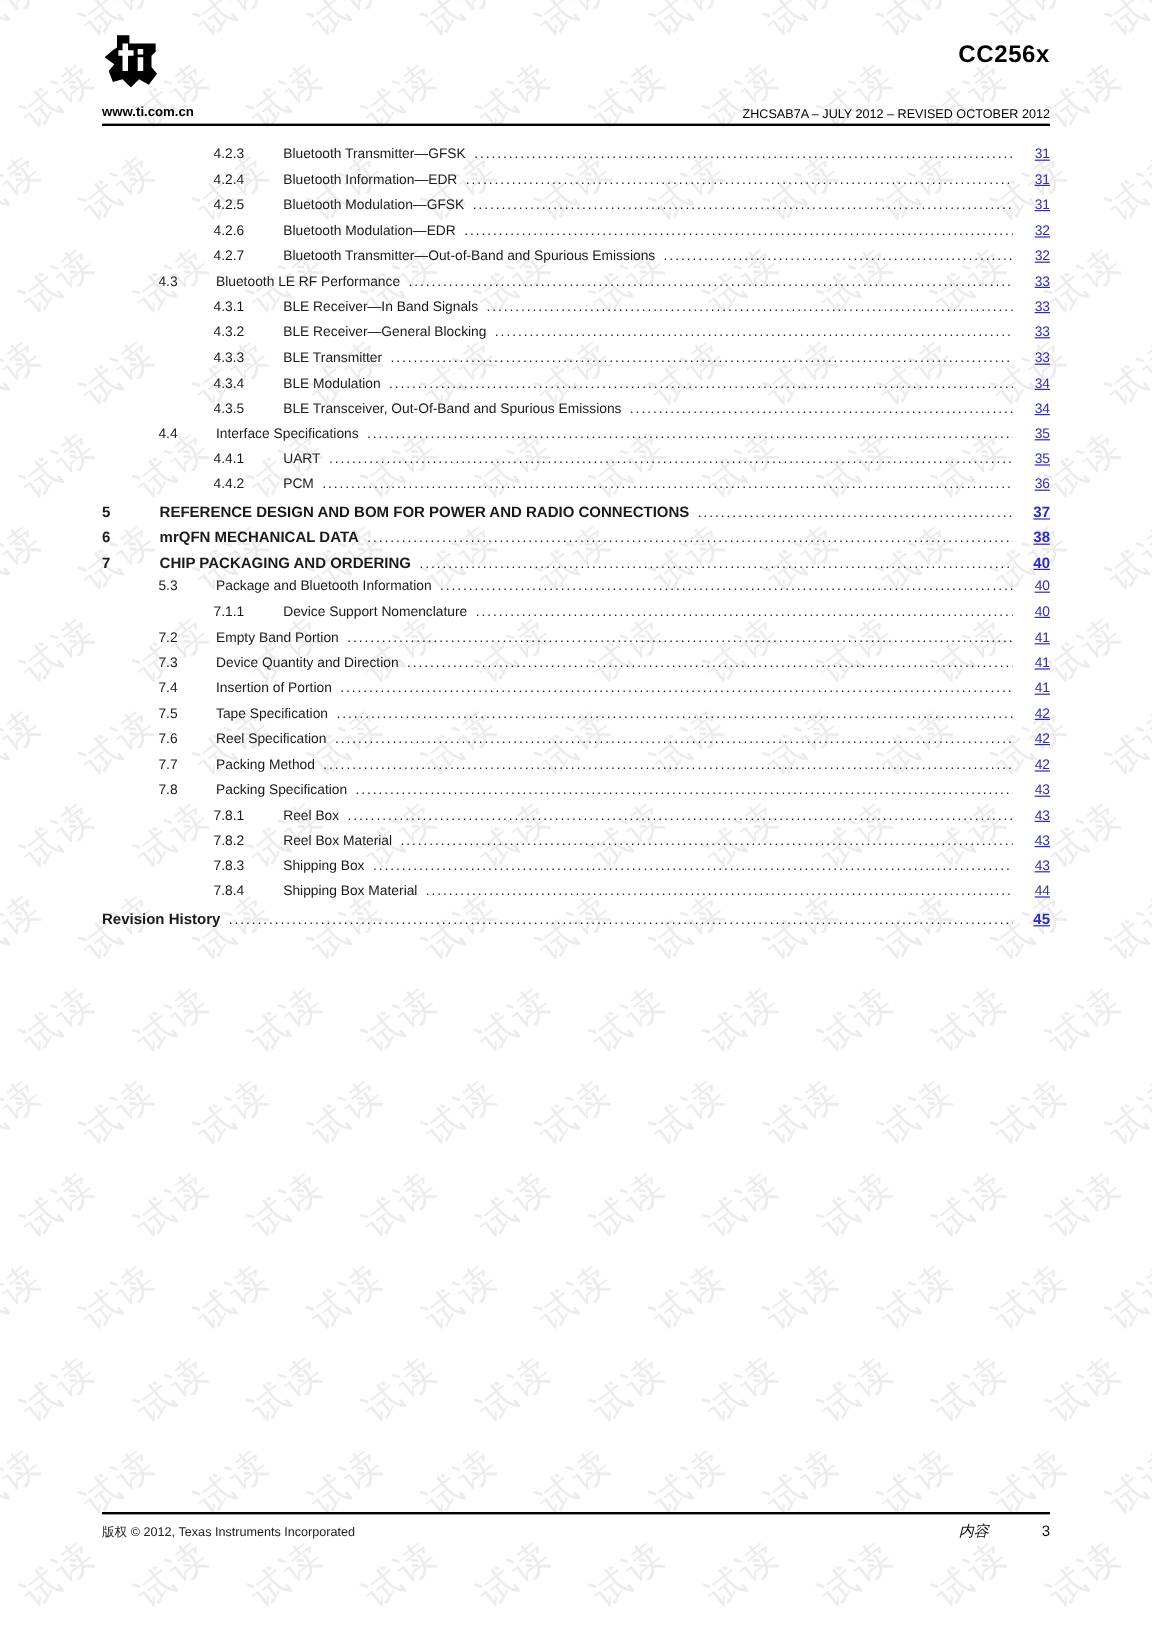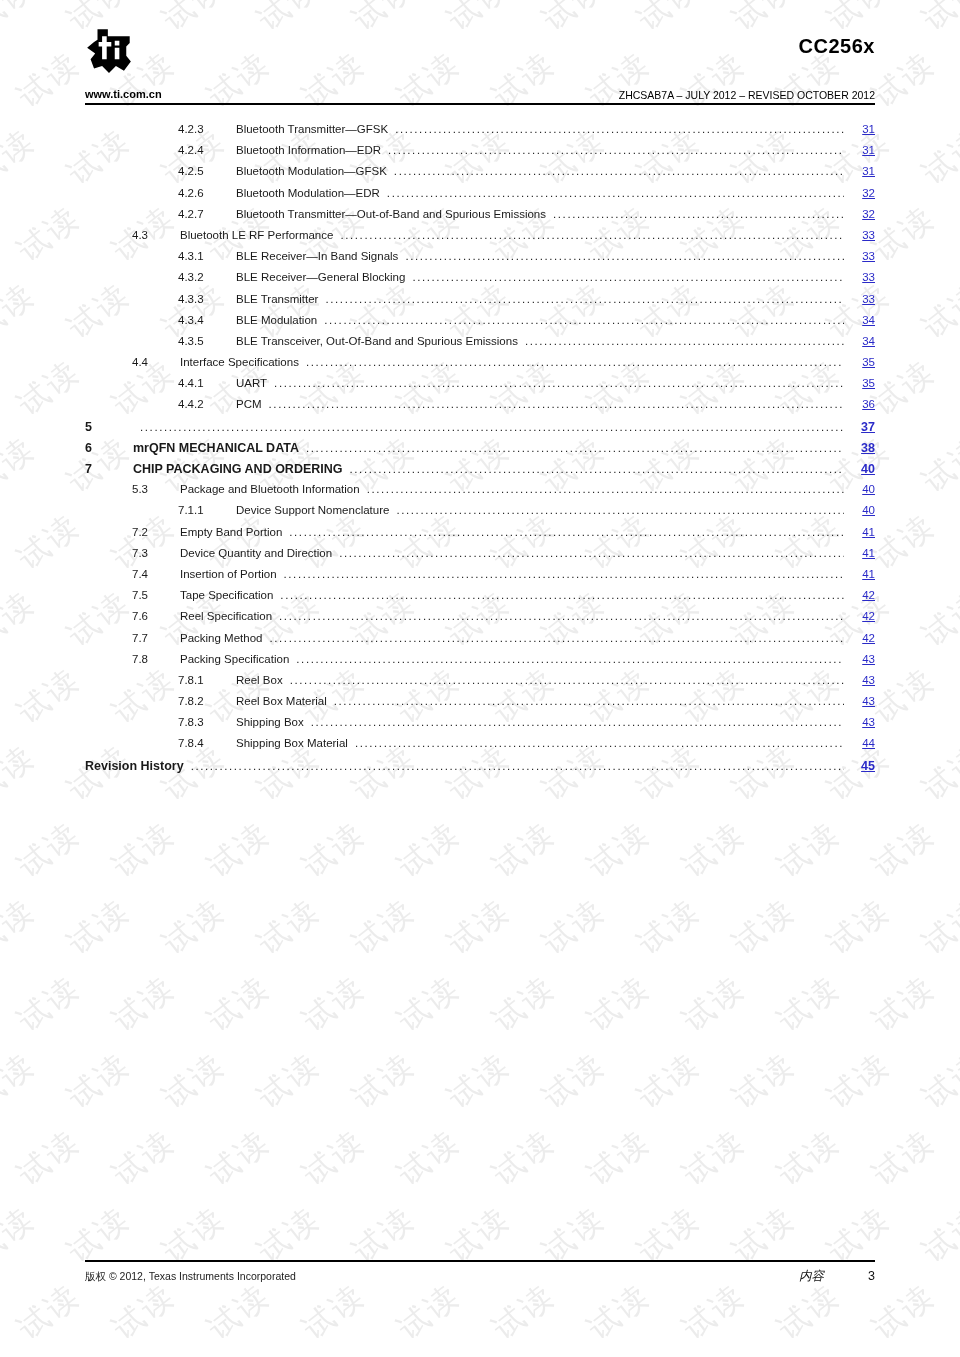--- a/index.html
+++ b/index.html
@@ -355,20 +355,21 @@
           <a class="page-link" style="color: rgb(42, 42, 200);">35</a>
         </div>
         <div class="toc-row lvl3">
           <span class="num">4.4.2</span>
           <span class="title">PCM</span>
           <span class="leader"></span>
           <a class="page-link" style="color: rgb(42, 42, 200);">36</a>
         </div>
         <div class="toc-row lvl1 bold">
           <span class="num">5</span>
+          <span class="title">REFERENCE DESIGN AND BOM FOR POWER AND RADIO CONNECTIONS</span>
           <span class="leader"></span>
           <a class="page-link" style="color: rgb(42, 42, 200);">37</a>
         </div>
         <div class="toc-row lvl1 bold">
           <span class="num">6</span>
           <span class="title">mrQFN MECHANICAL DATA</span>
           <span class="leader"></span>
           <a class="page-link" style="color: rgb(42, 42, 200);">38</a>
         </div>
         <div class="toc-row lvl1 bold">

